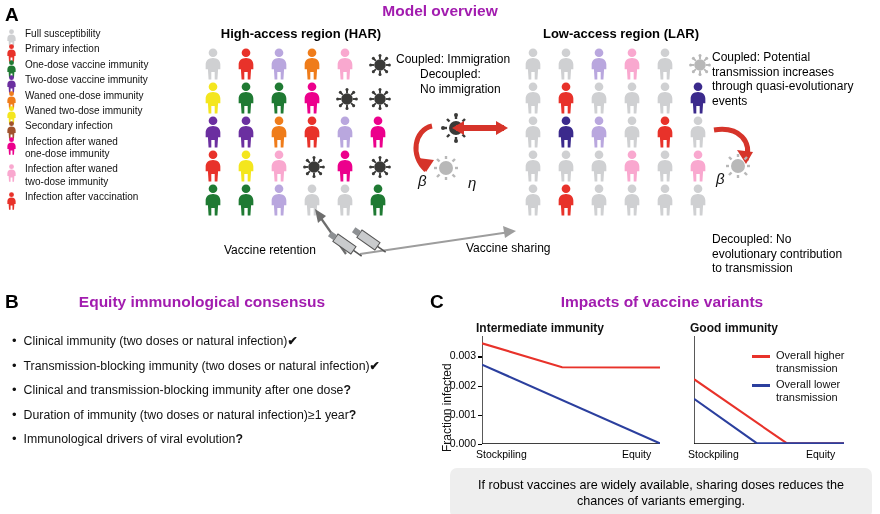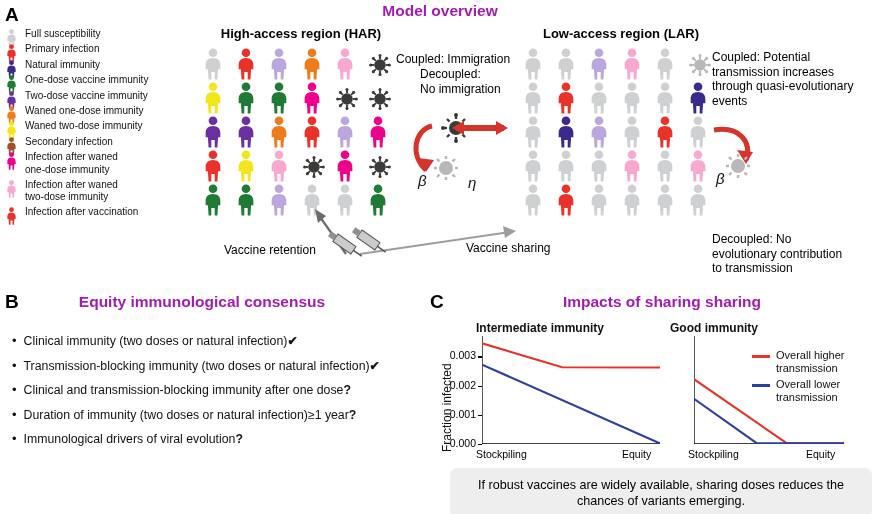--- a/index.html
+++ b/index.html
@@ -61,27 +61,20 @@
           <path d="M10 10.5 C5.2 10.5 2.2 13.4 2.2 17.6 L2.2 22.6 L4.6 22.6 L5.3 33.5 L8.2 33.5 L8.2 25.5 L11.8 25.5 L11.8 33.5 L14.7 33.5 L15.4 22.6 L17.8 22.6 L17.8 17.6 C17.8 13.4 14.8 10.5 10 10.5 Z" fill="#cfd0d2"></path>
         </svg></span>
       <span class="legend-label" style="white-space: pre-line;">Full susceptibility</span>
     </div>
     <div class="legend-row">
       <span class="legend-swatch"><svg width="11" height="18" viewBox="0 0 20 34">
           <circle cx="10" cy="5" r="4.6" fill="#e8322a"></circle>
           <path d="M10 10.5 C5.2 10.5 2.2 13.4 2.2 17.6 L2.2 22.6 L4.6 22.6 L5.3 33.5 L8.2 33.5 L8.2 25.5 L11.8 25.5 L11.8 33.5 L14.7 33.5 L15.4 22.6 L17.8 22.6 L17.8 17.6 C17.8 13.4 14.8 10.5 10 10.5 Z" fill="#e8322a"></path>
         </svg></span>
       <span class="legend-label" style="white-space: pre-line;">Primary infection</span>
-    </div>
-    <div class="legend-row">
-      <span class="legend-swatch"><svg width="11" height="18" viewBox="0 0 20 34">
-          <circle cx="10" cy="5" r="4.6" fill="#3b2a8c"></circle>
-          <path d="M10 10.5 C5.2 10.5 2.2 13.4 2.2 17.6 L2.2 22.6 L4.6 22.6 L5.3 33.5 L8.2 33.5 L8.2 25.5 L11.8 25.5 L11.8 33.5 L14.7 33.5 L15.4 22.6 L17.8 22.6 L17.8 17.6 C17.8 13.4 14.8 10.5 10 10.5 Z" fill="#3b2a8c"></path>
-        </svg></span>
-      <span class="legend-label" style="white-space: pre-line;">Natural immunity</span>
     </div>
     <div class="legend-row">
       <span class="legend-swatch"><svg width="11" height="18" viewBox="0 0 20 34">
           <circle cx="10" cy="5" r="4.6" fill="#1f7a33"></circle>
           <path d="M10 10.5 C5.2 10.5 2.2 13.4 2.2 17.6 L2.2 22.6 L4.6 22.6 L5.3 33.5 L8.2 33.5 L8.2 25.5 L11.8 25.5 L11.8 33.5 L14.7 33.5 L15.4 22.6 L17.8 22.6 L17.8 17.6 C17.8 13.4 14.8 10.5 10 10.5 Z" fill="#1f7a33"></path>
         </svg></span>
       <span class="legend-label" style="white-space: pre-line;">One-dose vaccine immunity</span>
     </div>
     <div class="legend-row">
       <span class="legend-swatch"><svg width="11" height="18" viewBox="0 0 20 34">
@@ -735,24 +728,24 @@
       <span class="qmark">?</span>
     </div>
     <div class="bullet-row">
       <span class="bullet-dot">•</span>
       <span>Immunological drivers of viral evolution</span>
       <span class="qmark">?</span>
     </div>
   </div>
 
 <div class="abs panel-letter" style="left:430px;top:291px;">C</div>
-<div class="abs title" style="left:452px;top:293px;width:420px;">Impacts of sharing sharing</div>
+<div class="abs title" style="left:452px;top:293px;width:420px;">Impacts of vaccine variants</div>
 
 <div class="abs chart-title" style="left:476px;top:321px;width:190px;">Intermediate immunity</div>
-<div class="abs chart-title" style="left:670px;top:321px;width:160px;">Good immunity</div>
+<div class="abs chart-title" style="left:690px;top:321px;width:160px;">Good immunity</div>
 
 <div class="abs ylabel" style="left:440px;top:452px;">Fraction infected</div>
 
 <div class="abs" id="chart1" style="left:482px;top:336px;width:178px;height:108px;"><svg width="178" height="108">
       <path d="M0 0 L0 108 L178 108" stroke="#000" fill="none" stroke-width="1.3"></path>
       <path d="M0 7.297297297297305 L80.10000000000001 31.232432432432432 L178 31.524324324324326 " stroke="#e8322a" fill="none" stroke-width="2.1"></path>
       <path d="M0 28.605405405405406 L178 107.41621621621621 " stroke="#2b3f9e" fill="none" stroke-width="2.1"></path>
     </svg><div class="tick-label" style="right: 184px; top: 101px; width: 40px; text-align: right;">0.000</div><div class="axis-line" style="left: -4px; top: 108px; width: 4px; height: 1.2px;"></div><div class="tick-label" style="right: 184px; top: 71.8108px; width: 40px; text-align: right;">0.001</div><div class="axis-line" style="left: -4px; top: 78.8108px; width: 4px; height: 1.2px;"></div><div class="tick-label" style="right: 184px; top: 42.6216px; width: 40px; text-align: right;">0.002</div><div class="axis-line" style="left: -4px; top: 49.6216px; width: 4px; height: 1.2px;"></div><div class="tick-label" style="right: 184px; top: 13.4324px; width: 40px; text-align: right;">0.003</div><div class="axis-line" style="left: -4px; top: 20.4324px; width: 4px; height: 1.2px;"></div><div class="tick-label" style="left: -6px; top: 112px;">Stockpiling</div><div class="tick-label" style="left: 140px; top: 112px;">Equity</div></div>
 
 <div class="abs" id="chart2" style="left:694px;top:336px;width:150px;height:108px;"><svg width="150" height="108">

